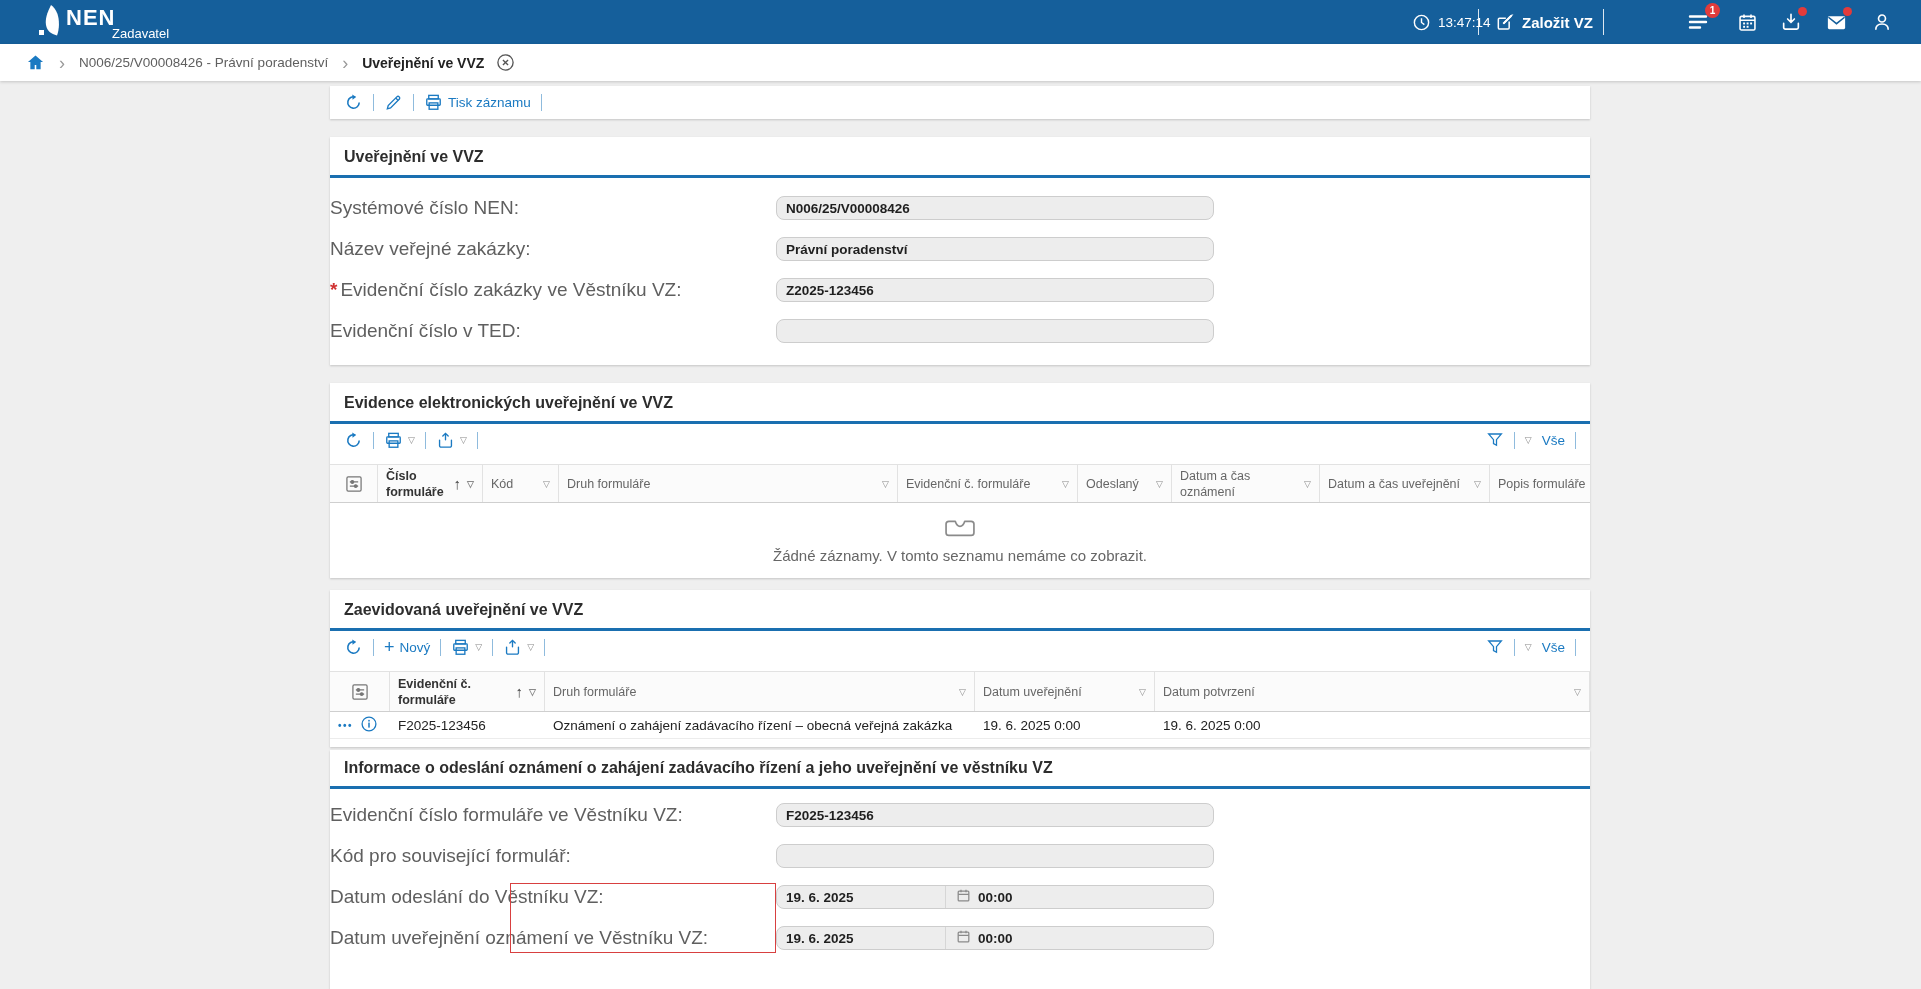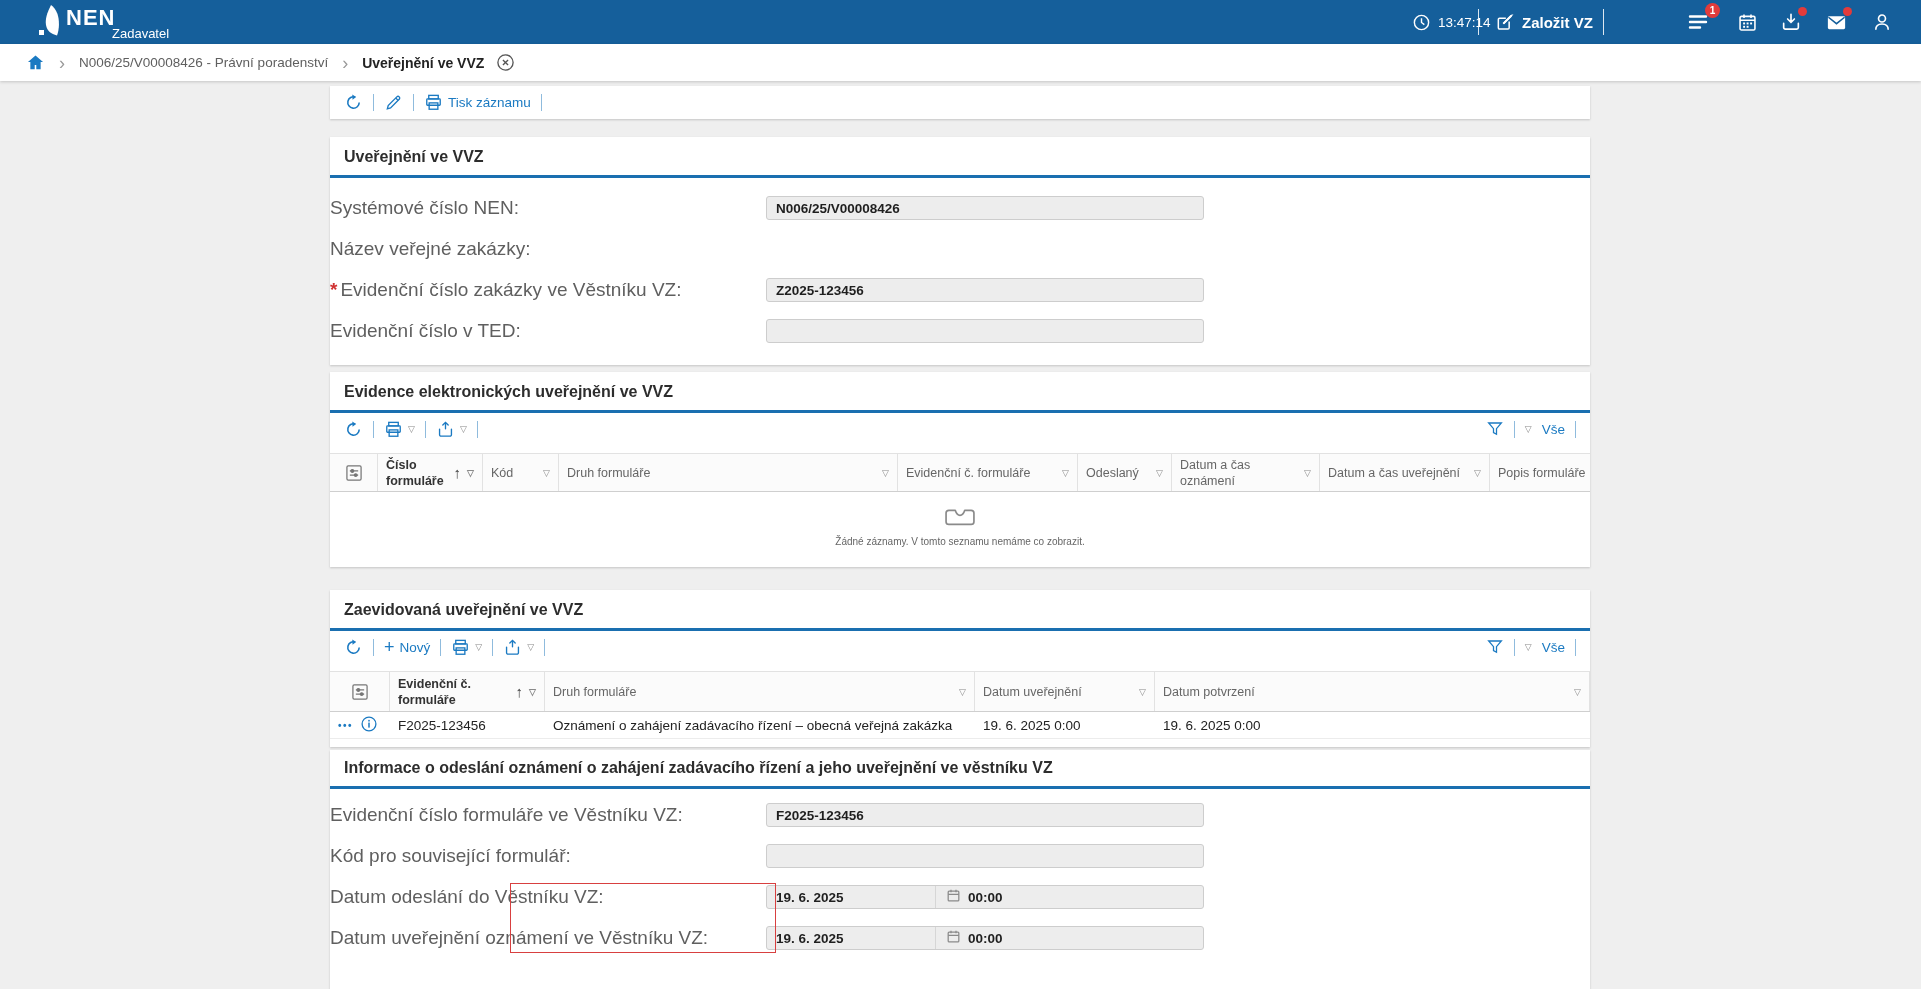--- a/index.html
+++ b/index.html
@@ -27,21 +27,21 @@
   .crumb-home { margin-left:26px; cursor:pointer; display:flex; }
   .crumb-chev { color:#9a9a9a; font-size:18px; margin:0 14px; line-height:1; }
   .crumb-link { color:#5f5f5f; cursor:pointer; }
   .crumb-cur  { color:#222; font-weight:bold; font-size:14px; cursor:pointer; }
   .crumb-close { margin-left:12px; cursor:pointer; display:flex; }
 
   
   .card { position:absolute; left:330px; width:1260px; background:#fff; box-shadow:0 1px 2px rgba(0,0,0,.18); overflow:hidden; }
   #card-tools { top:86px;  height:33px; }
   #card-pub   { top:137px; height:228px; }
-  #card-evid  { top:372px; height:195px; }
+  #card-evid  { top:383px; height:195px; }
   #card-reg   { top:590px; height:157px; }
   #card-info  { top:750px; height:239px; }
 
   .sec-title { padding:10px 14px 0 14px; font-size:16px; font-weight:bold; color:#2d2d2d; line-height:20px; }
   .sec-rule  { margin-top:8px; height:3px; background:#1a6fb0; }
 
   
   .tools { display:flex; align-items:center; gap:10px; padding:0 14px; height:33px; }
   .tools.inner { height:32px; }
   .tools svg { display:block; }
@@ -51,21 +51,21 @@
   .tools-right { margin-left:auto; display:flex; align-items:center; gap:10px; }
   .lnk { color:#1b7ac2; font-size:13.5px; cursor:pointer; }
   .plus { font-size:18px; font-weight:normal; line-height:1; }
 
   
   .frm { margin-top:18px; }
   #card-info .frm { margin-top:14px; }
   .frow { display:flex; align-items:center; height:24px; margin-bottom:17px; }
   .flabel { width:426px; text-align:left; font-size:19px; color:#5f5f5f; }
   .req { color:#d03333; font-style:normal; margin-right:3px; font-weight:bold; }
-  .ffield { margin-left:10px; width:438px; height:24px; background:#ededed; border:1px solid #cdcdcd; border-radius:3px;
+  .ffield { margin-left:20px; width:438px; height:24px; background:#ededed; border:1px solid #cdcdcd; border-radius:8px;
             display:flex; align-items:center; padding:0 9px; font-size:13.5px; font-weight:bold; color:#1f1f1f; }
   .datefield { padding:0; }
   .dval { width:169px; padding:0 9px; height:100%; display:flex; align-items:center; border-right:1px solid #d6d6d6; }
   .tpart { display:flex; align-items:center; gap:7px; padding:0 10px; }
   .redbox { position:absolute; left:180px; top:133px; width:266px; height:70px; border:1px solid #d84040; pointer-events:none; }
 
   
   .tbl { margin-top:8px; border-top:1px solid #e2e2e2; }
   .thead { display:grid; background:#fbfbfb; border-bottom:1px solid #cfcfcf; }
   .t1 .thead { grid-template-columns:48px 105px 76px 339px 180px 94px 148px 170px 110px; height:38px; }
@@ -76,21 +76,21 @@
   .th .fl { margin-left:auto; color:#8a8a8a; font-size:9px; padding-left:4px; }
   .th .sort { color:#444; font-size:15px; margin-left:auto; font-weight:normal; }
   .th .sort + .fl { margin-left:2px; }
   .th.icocell { justify-content:center; }
   .trow { display:grid; align-items:center; height:27px; border-bottom:1px solid #ececec; background:#fff; cursor:pointer; }
   .t2 .trow { grid-template-columns:60px 155px 430px 180px 435px; }
   .td { padding:0 8px; font-size:13.5px; color:#222; display:flex; align-items:center; gap:8px; }
   .dots { color:#1b7ac2; font-size:10px; letter-spacing:1.5px; font-weight:bold; cursor:pointer; }
 
   .empty { display:flex; flex-direction:column; align-items:center; margin-top:16px; }
-  .empty-txt { margin-top:5px; font-size:10px; color:#666; }
+  .empty-txt { margin-top:5px; font-size:15px; color:#666; }
 </style>
 </head>
 <body>
 
 <div class="page">
 
   <header class="topbar">
     <span class="logo-leaf">
       <svg width="24" height="34" viewBox="0 0 24 34">
           <path d="M13 0 C9 8 7 14 8 20 C9 26 13 29 19 30.5 C21.5 24 21.5 15 19.5 9 C17.8 4.5 15.5 2 13 0 Z" fill="#fff"></path>
@@ -222,20 +222,21 @@
   <section class="card" id="card-pub">
     <h2 class="sec-title">Uveřejnění ve VVZ</h2>
     <div class="sec-rule"></div>
     <div class="frm">
       <div class="frow">
         <span class="flabel"><span>Systémové číslo NEN:</span></span>
         <span class="ffield">N006/25/V00008426</span>
       </div>
       <div class="frow">
         <span class="flabel"><span>Název veřejné zakázky:</span></span>
+        <span class="ffield">Právní poradenství</span>
       </div>
       <div class="frow">
         <span class="flabel"><em class="req">*</em><span>Evidenční číslo zakázky ve Věstníku VZ:</span></span>
         <span class="ffield">Z2025-123456</span>
       </div>
       <div class="frow">
         <span class="flabel"><span>Evidenční číslo v TED:</span></span>
         <span class="ffield"></span>
       </div>
     </div>

